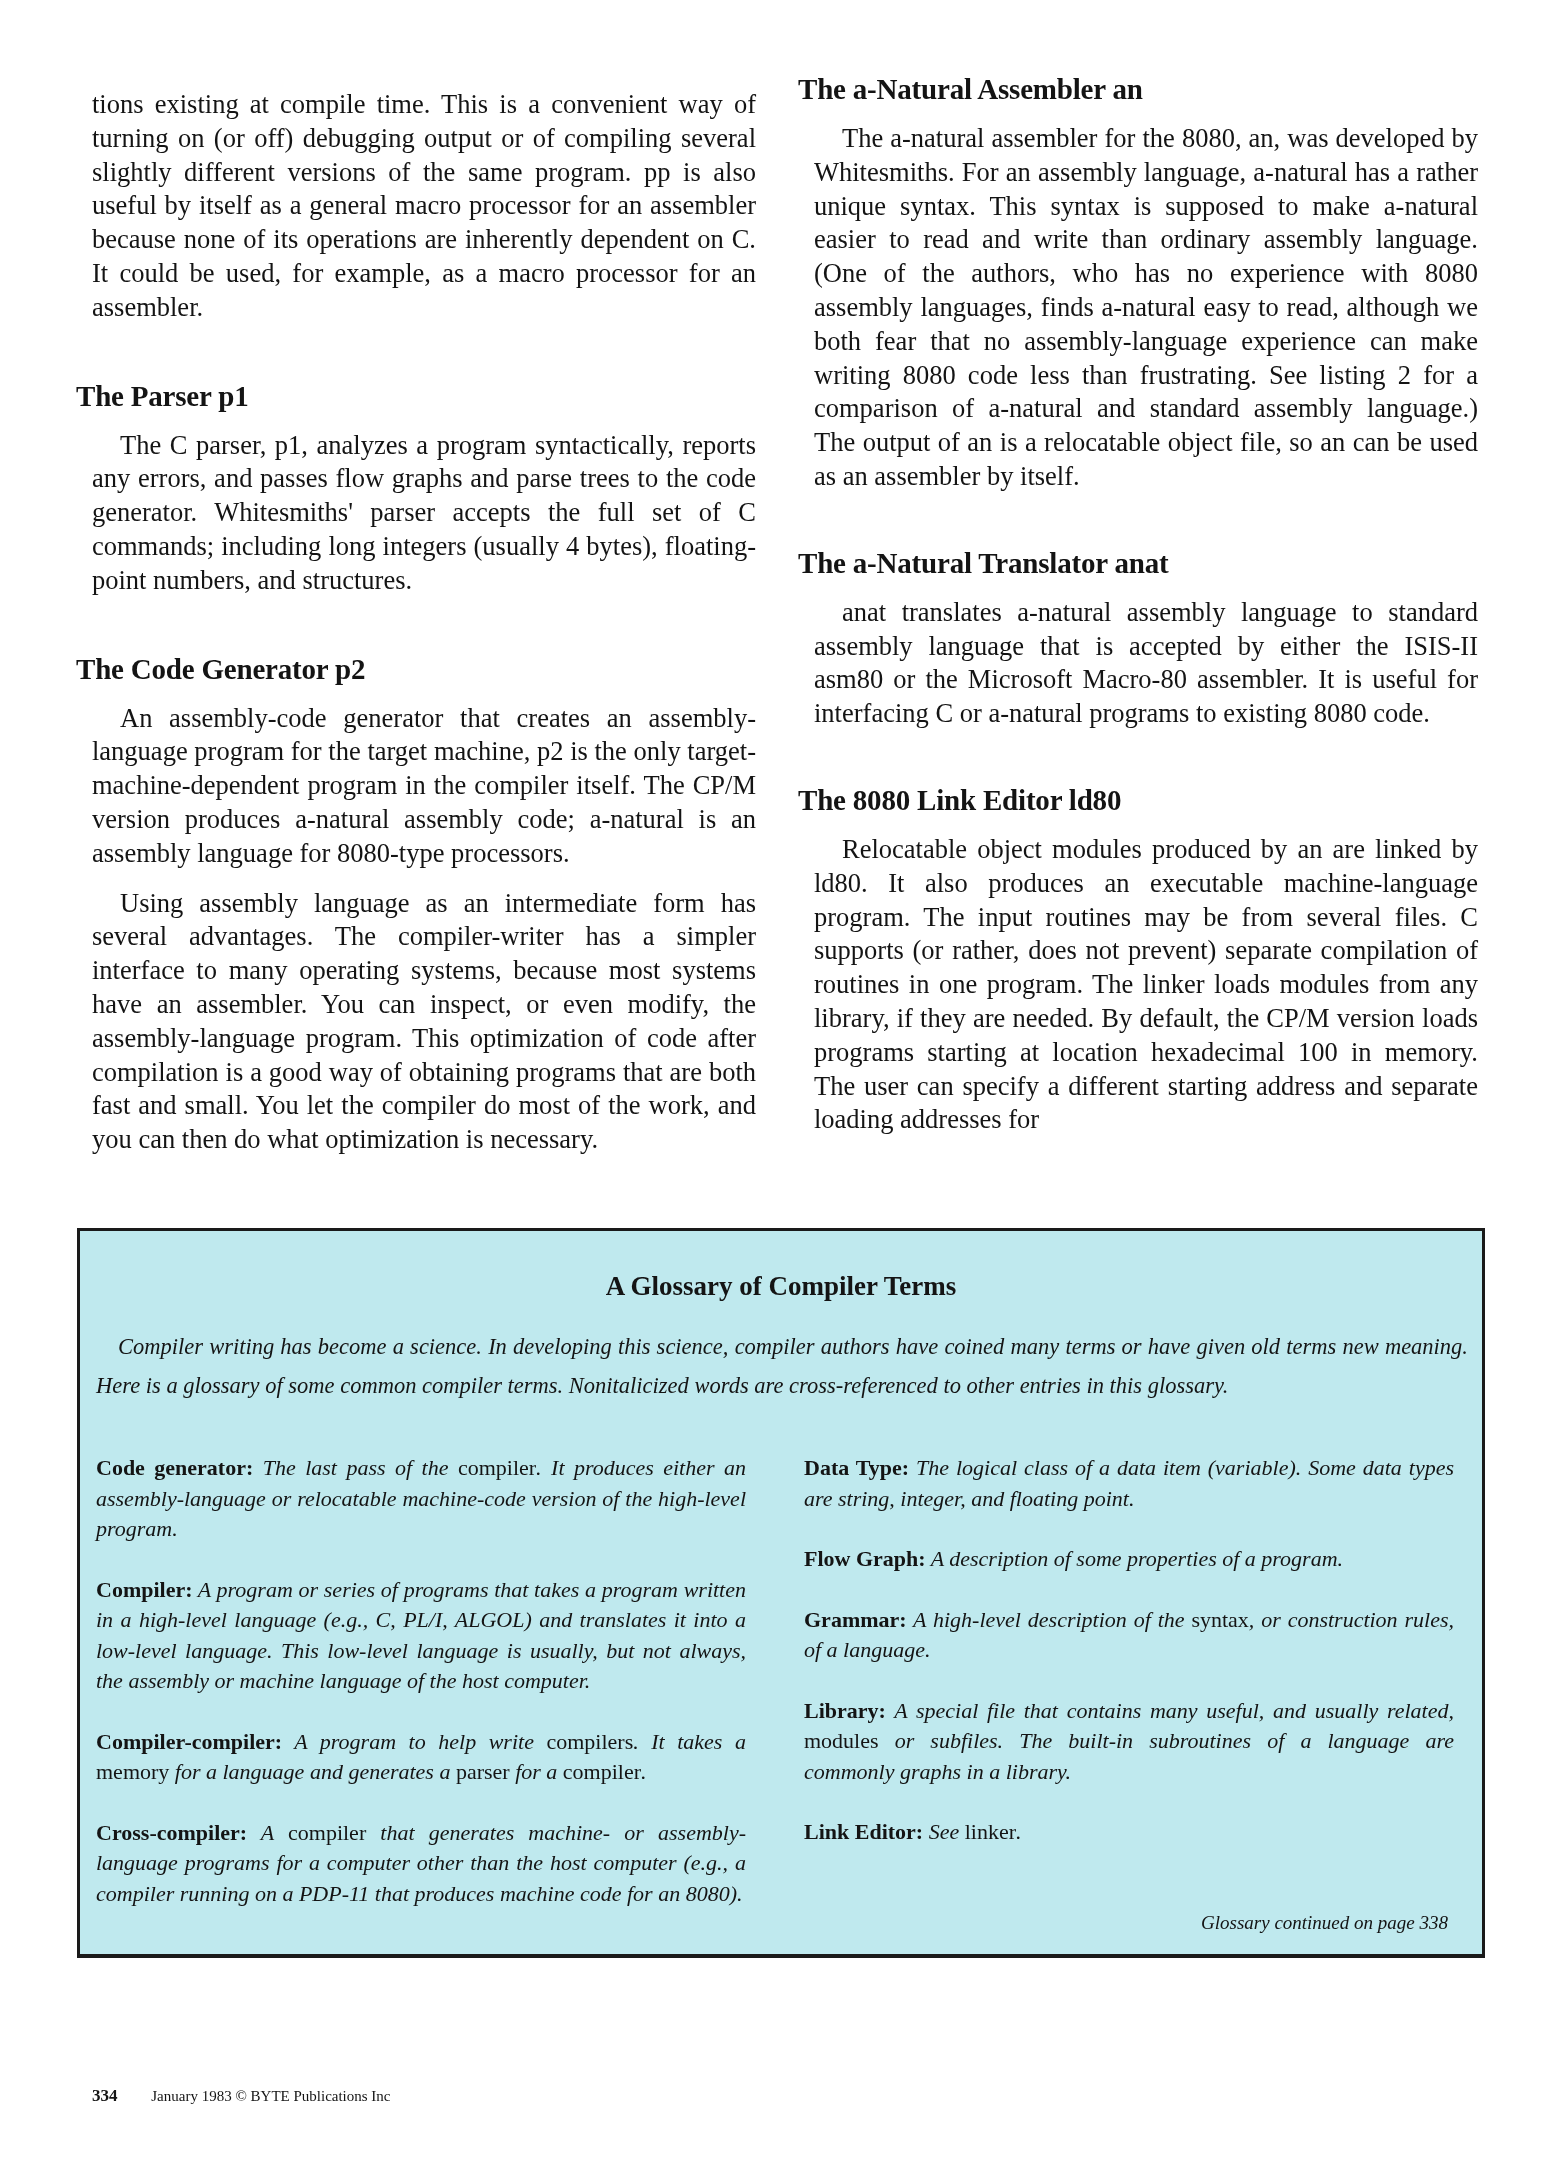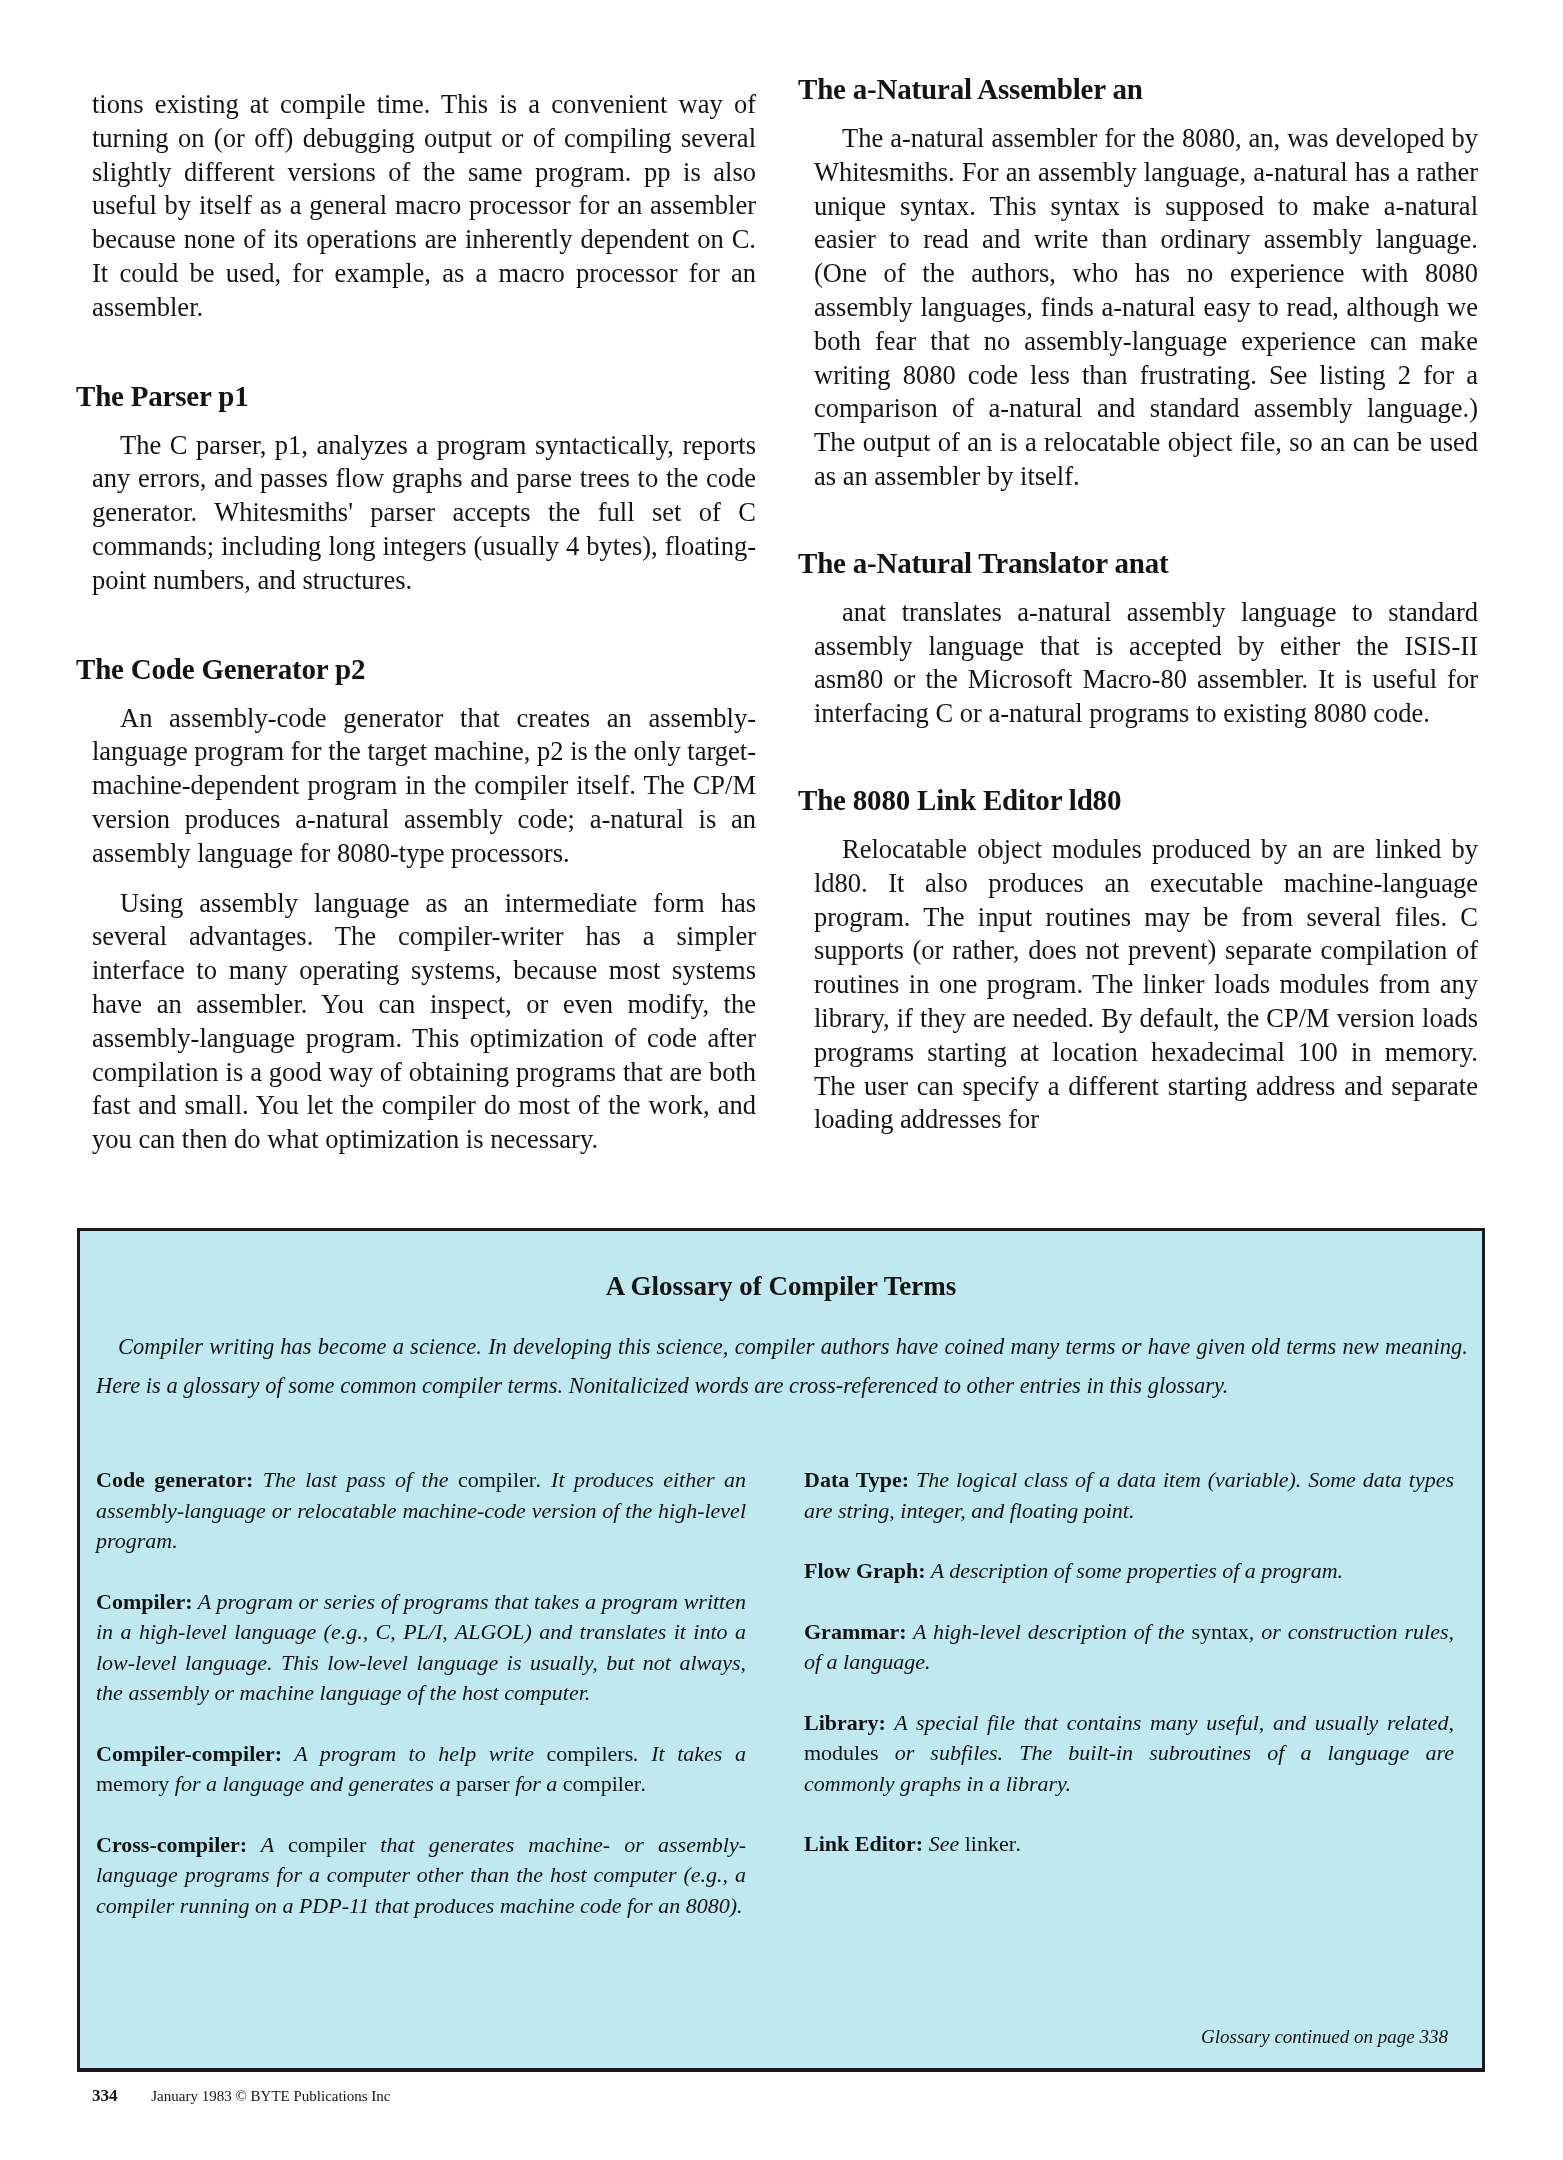--- a/index.html
+++ b/index.html
@@ -19,21 +19,21 @@
     font-family: "Liberation Serif", serif;
     font-weight: bold; font-size: 29px; line-height: 34px;
     margin: 0; letter-spacing: -0.2px;
   }
   .para { margin: 16px; text-indent: 28px; font-family: "Liberation Serif", serif; font-size: 26.5px; }
   .para.noindent { text-indent: 0; }
   .gap { height: 38px; }
   .gap-sm { height: 36px; }
 
   .glossary-box {
-    position: absolute; left: 77px; top: 1228px; width: 1408px; height: 844px;
+    position: absolute; left: 77px; top: 1228px; width: 1408px; height: 730px;
     background: #bfe9ee;
     border-top: 3px solid #1a1a1a;
     border-left: 3px solid #1a1a1a;
     border-right: 3px solid #1a1a1a;
     border-bottom: 4px solid #1a1a1a;
     box-sizing: border-box;
   }
   .glossary-title {
     position: absolute; left: 0; right: 0; top: 40px; text-align: center;
     font-family: "Liberation Serif", serif; font-weight: bold; font-size: 27px;
@@ -45,21 +45,21 @@
     font-size: 22.5px; line-height: 39px; text-align: justify; margin: 0;
     text-indent: 22px;
   }
   .gcol {
     position: absolute; top: 222px; width: 650px;
     font-family: "Liberation Serif", serif; font-size: 22px; line-height: 30.5px;
     text-align: justify;
   }
   .gcol.left { left: 16px; }
   .gcol.right { left: 724px; }
-  .entry { margin: 12px 0 30px 0; }
+  .entry { margin: 0 0 30px 0; }
   .term { font-weight: bold; font-style: normal; }
   .def { font-style: italic; }
   .def .xref { font-style: normal; }
   .continued {
     position: absolute; right: 34px; bottom: 20px;
     font-family: "Liberation Serif", serif; font-style: italic; font-size: 19px;
   }
 
   .footer {
     position: absolute; left: 78px; top: 2086px;

